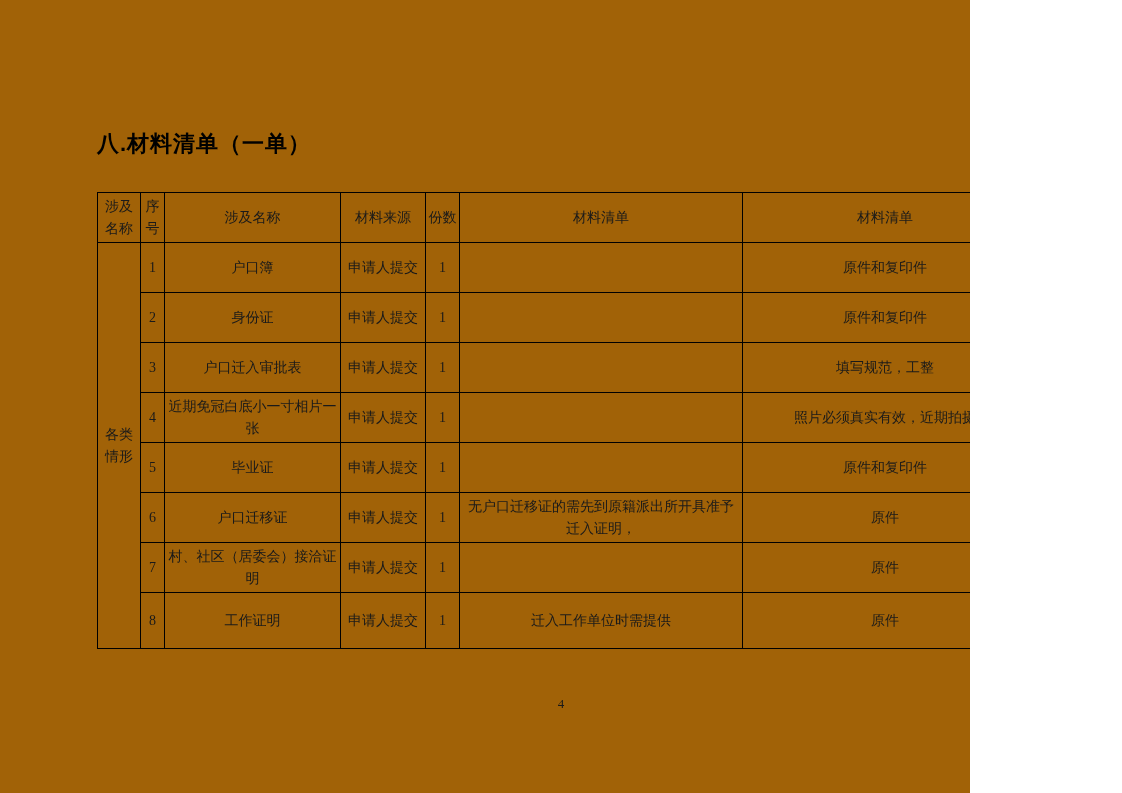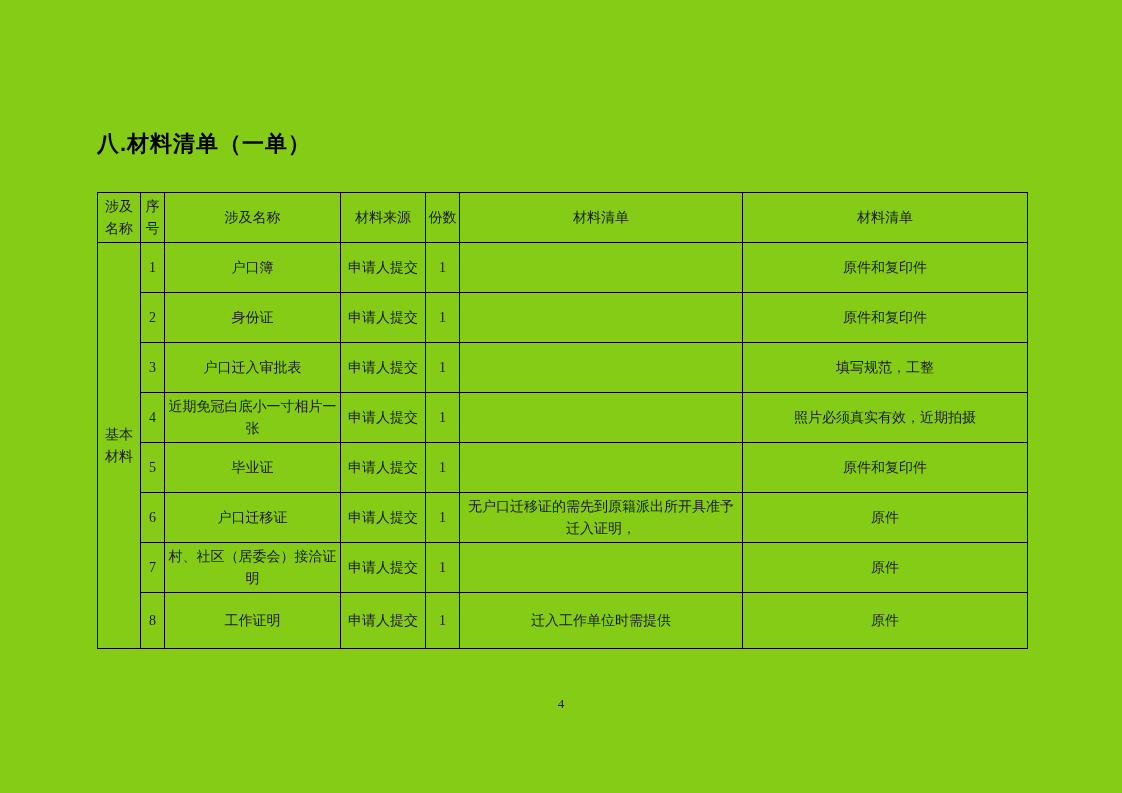--- a/index.html
+++ b/index.html
@@ -4,22 +4,22 @@
 <style>
   * { margin: 0; padding: 0; box-sizing: border-box; }
   html, body {
     width: 1122px; height: 793px;
     background: #ffffff;
     color: #1a1a1a;
     font-family: "Liberation Serif", "DejaVu Serif", serif;
   }
   .page {
     position: relative;
-    width: 1122px; height: 793px;
-    background: #84cc16;
+    width: 970px; height: 793px;
+    background: #a16207;
     overflow: hidden;
   }
   .doc-title {
     position: absolute;
     left: 97px; top: 129px;
     font-family: "Liberation Sans", "DejaVu Sans", sans-serif;
     font-weight: bold;
     font-size: 22px;
     letter-spacing: 1px;
     color: #000000;
@@ -84,21 +84,21 @@
         <th>涉及名称</th>
         <th>序号</th>
         <th>涉及名称</th>
         <th>材料来源</th>
         <th>份数</th>
         <th>材料清单</th>
         <th>材料清单</th>
       </tr>
 
       <tr class="body-row">
-        <td rowspan="8">基本材料</td>
+        <td rowspan="8">各类情形</td>
         <td>1</td>
         <td>户口簿</td>
         <td>申请人提交</td>
         <td>1</td>
         <td></td>
         <td>原件和复印件</td>
       </tr>
 
       <tr class="body-row">
         <td>2</td>

